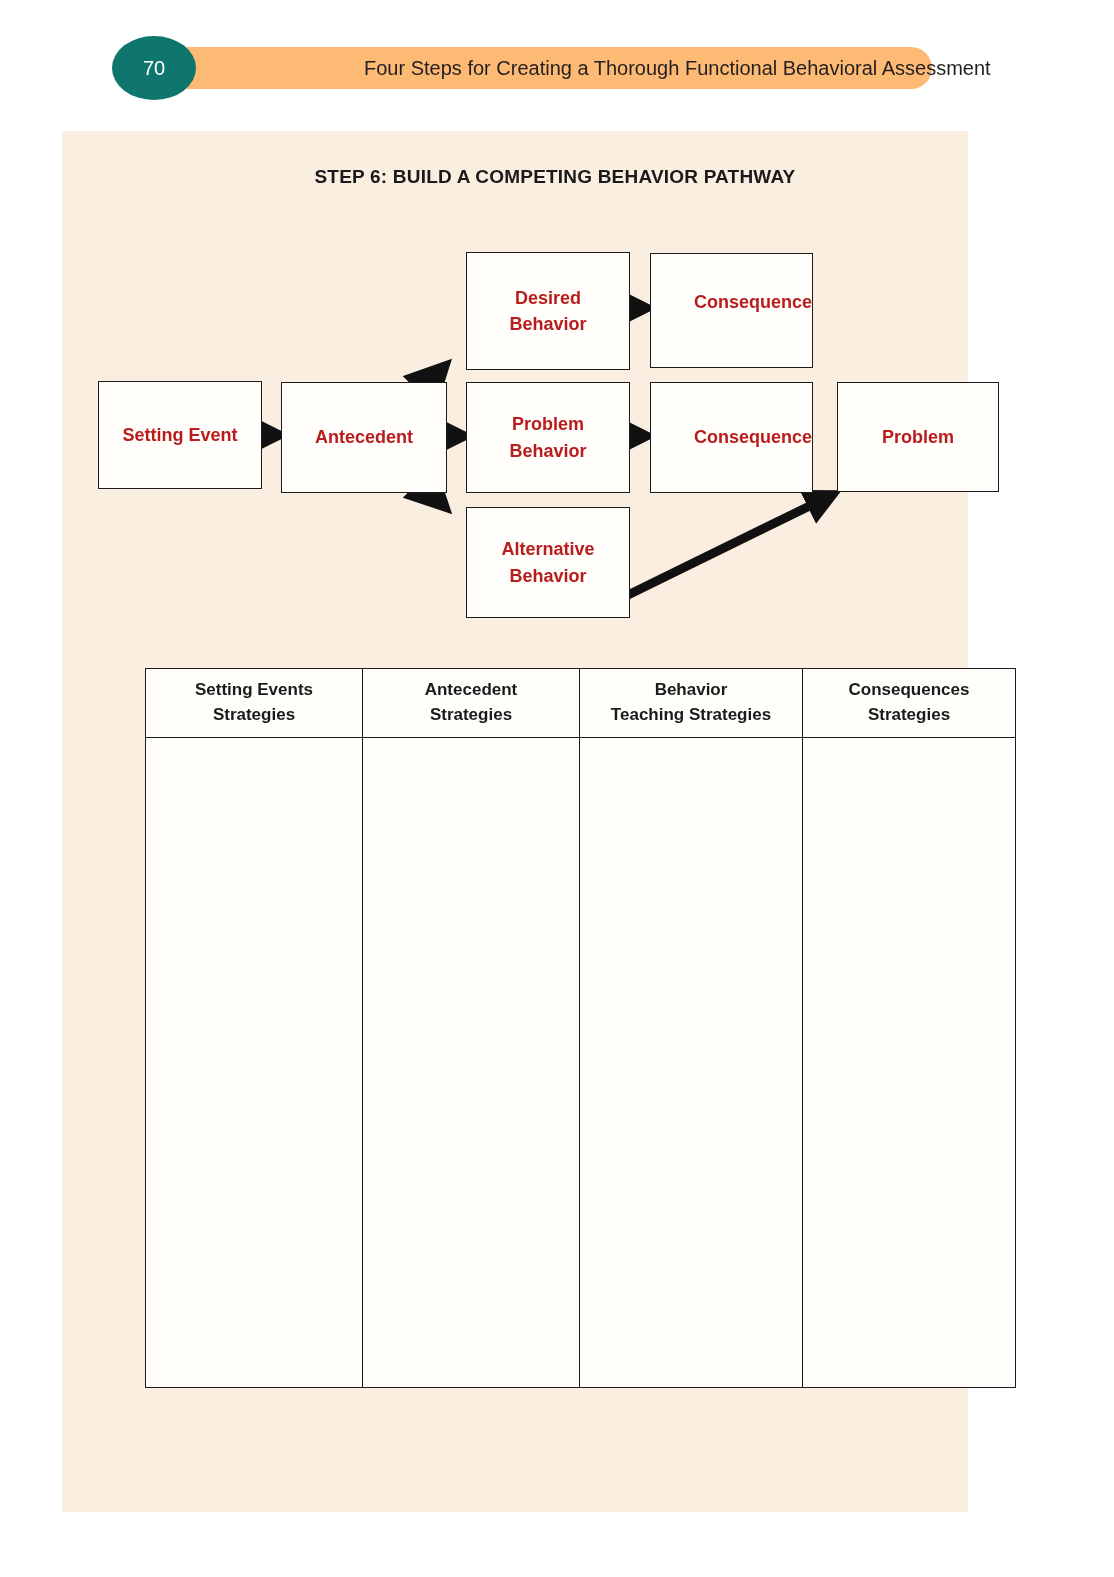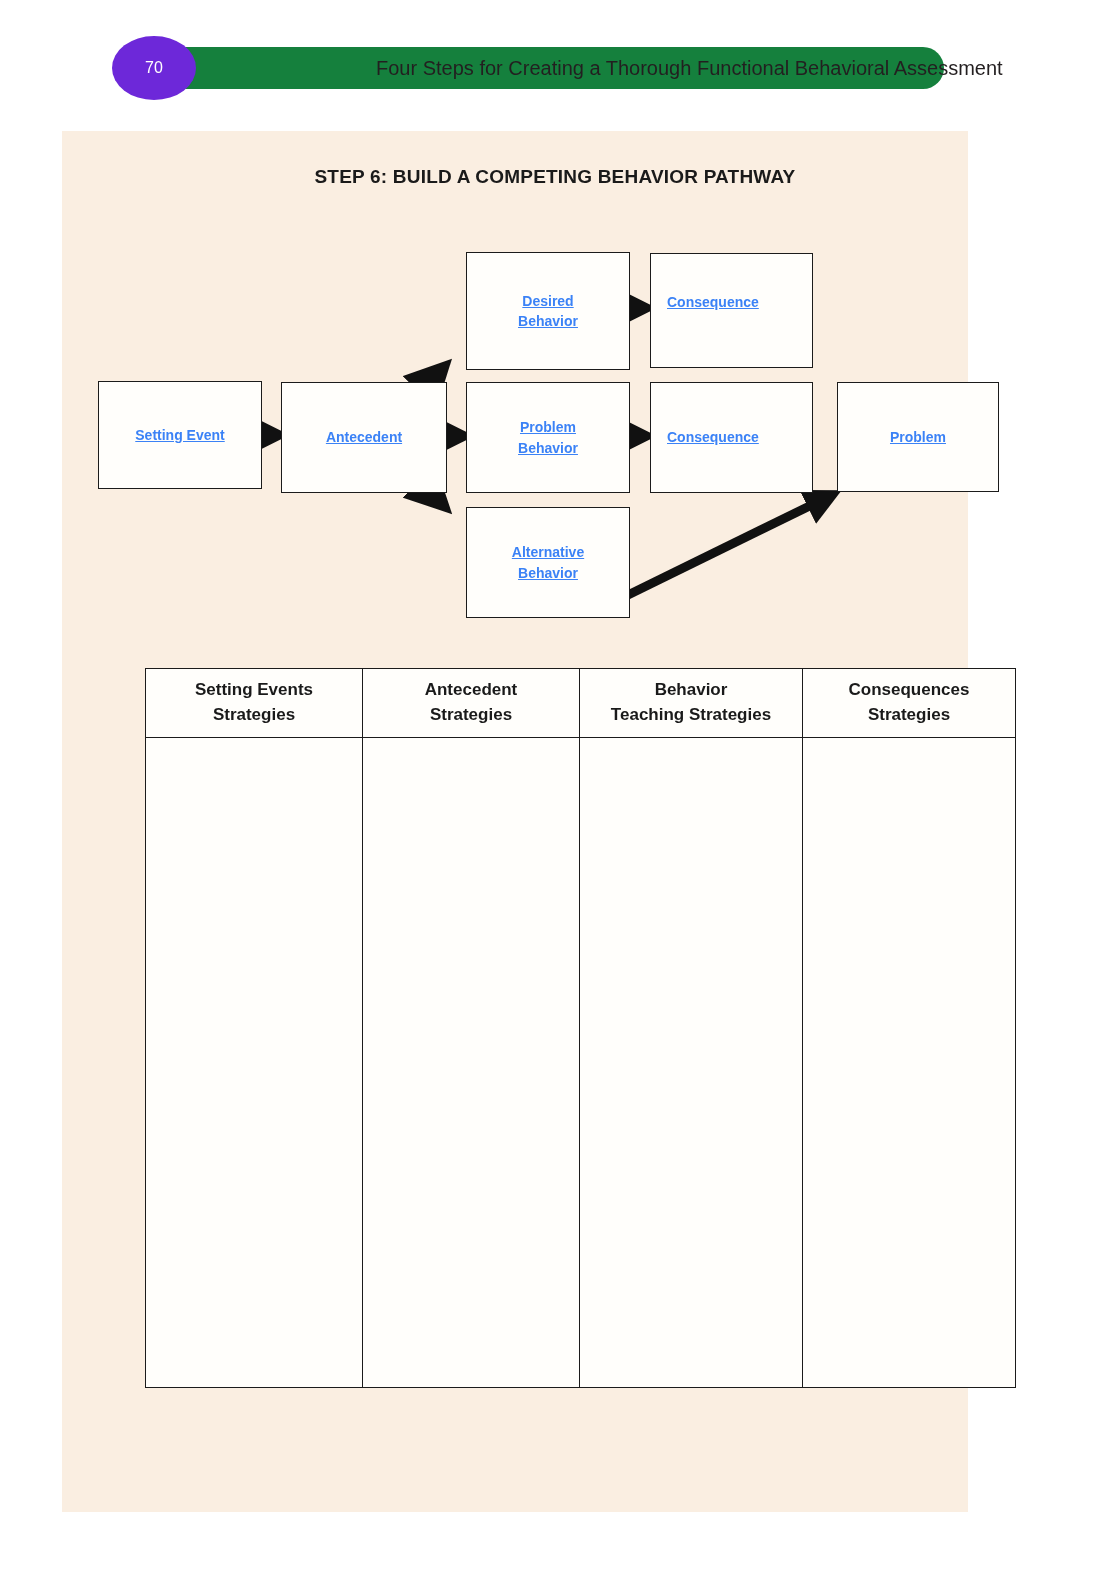--- a/index.html
+++ b/index.html
@@ -12,37 +12,37 @@
     width: 1114px;
     height: 1577px;
     position: relative;
     font-family: "Liberation Sans", sans-serif;
     overflow: hidden;
   }
 
   
   #page-header {
     position: absolute;
-    left: 140px;
+    left: 128px;
     top: 47px;
     width: 804px;
     height: 42px;
-    background: #15803d;
+    background: #fdba74;
     border-radius: 21px;
   }
   #page-number-badge {
     position: absolute;
     left: 112px;
     top: 36px;
     width: 84px;
     height: 64px;
-    background: #6d28d9;
+    background: #0f766e;
     border-radius: 50%;
     color: #ffffff;
-    font-size: 16px;
+    font-size: 20px;
     line-height: 64px;
     text-align: center;
     font-family: "Liberation Sans", sans-serif;
   }
   #page-header-title {
     position: absolute;
     left: 236px;
     top: 0;
     height: 42px;
     line-height: 42px;
@@ -83,28 +83,27 @@
   }
   .node-box {
     position: absolute;
     background: #fffefb;
     border: 1.6px solid #1b1b1b;
     box-sizing: border-box;
     display: flex;
     align-items: center;
     justify-content: center;
     text-align: center;
-    font-size: 14px;
+    font-size: 18px;
     font-weight: bold;
-    color: #3b82f6;
+    color: #b91c1c;
     line-height: 1.45;
-    text-decoration: underline;
   }
   .node-box.align-left {
-    justify-content: flex-start;
+    justify-content: flex-end;
     text-align: left;
     padding-left: 16px;
   }
   .node-box .node-label { pointer-events: none; }
 
   
   #box-setting-event      { left: 36px;  top: 250px; width: 164px; height: 108px; }
   #box-antecedent         { left: 219px; top: 251px; width: 166px; height: 111px; }
   #box-desired-behavior   { left: 404px; top: 121px; width: 164px; height: 118px; }
   #box-problem-behavior   { left: 404px; top: 251px; width: 164px; height: 111px; }

